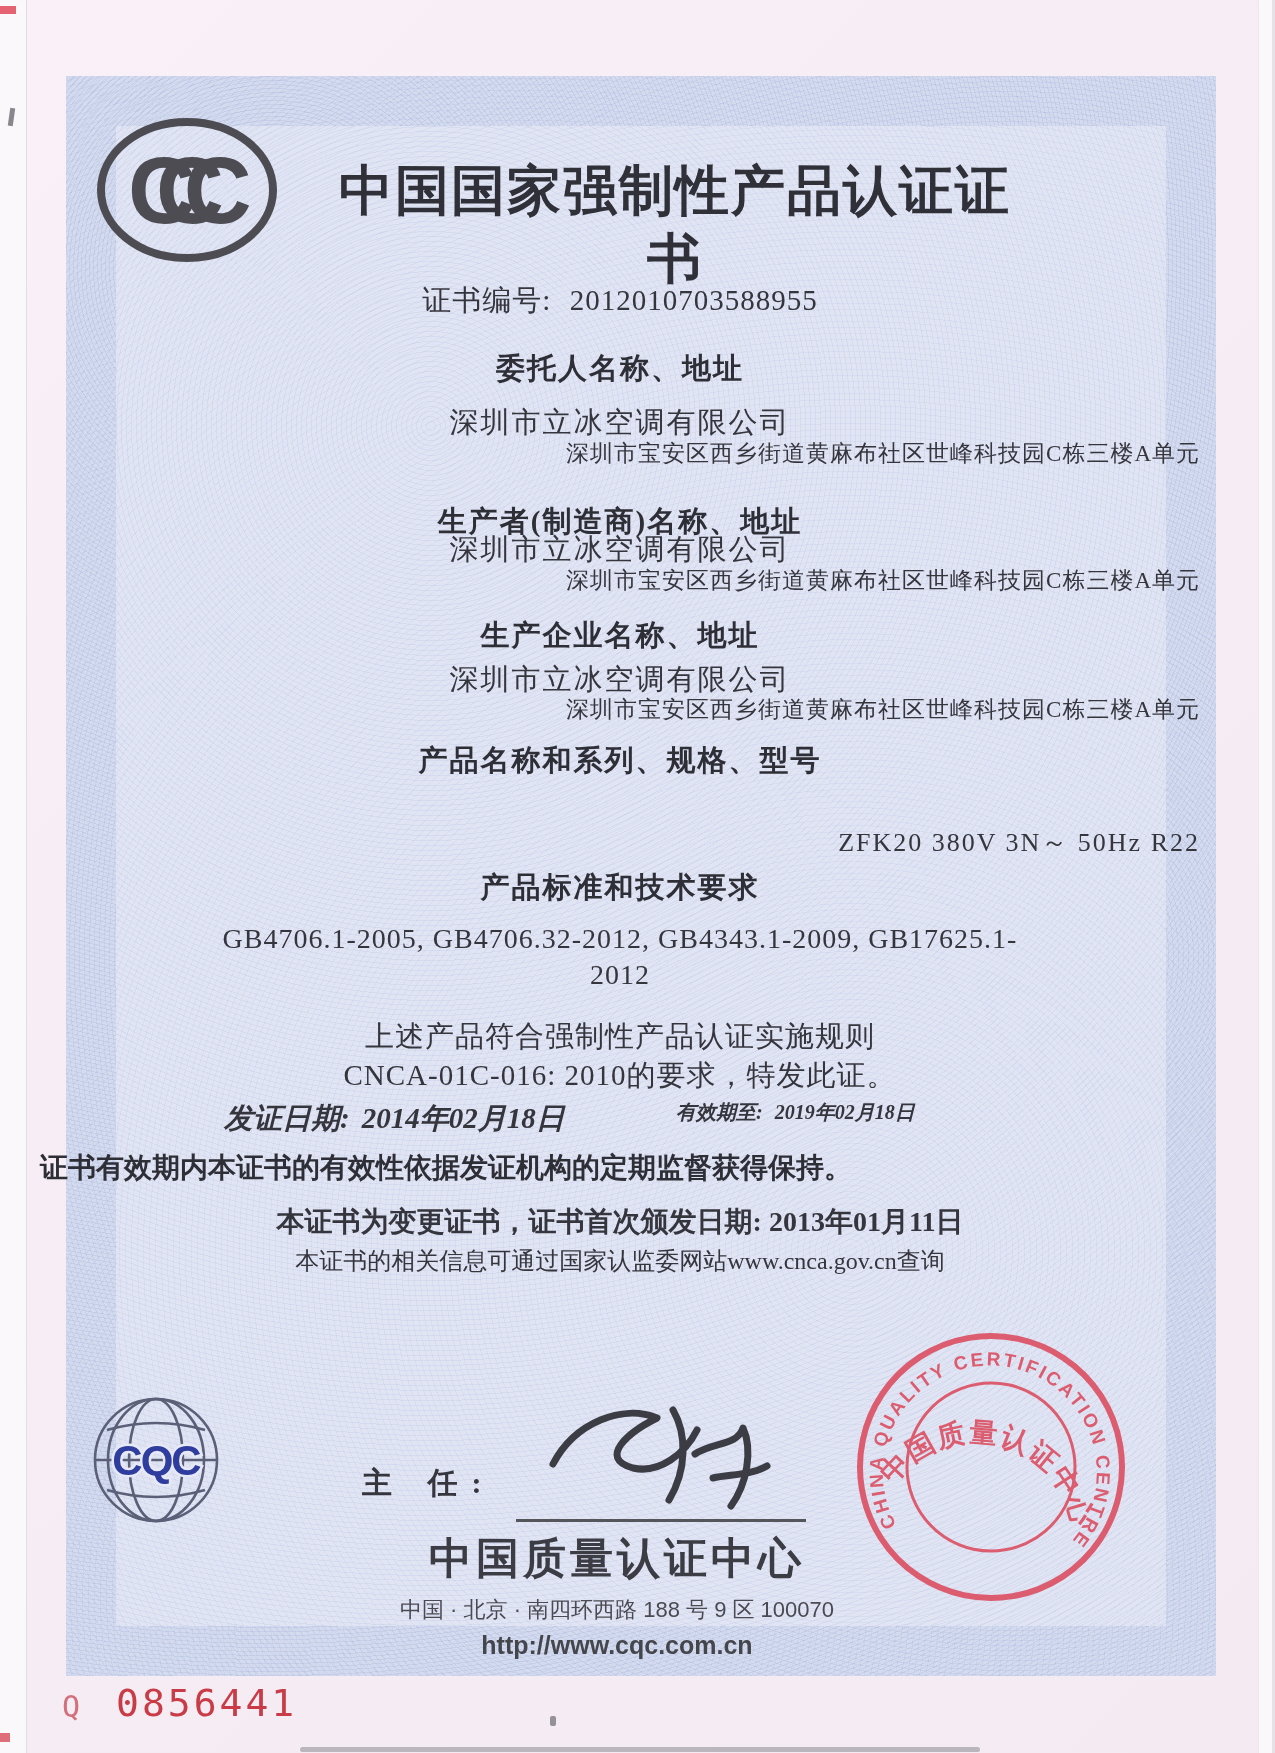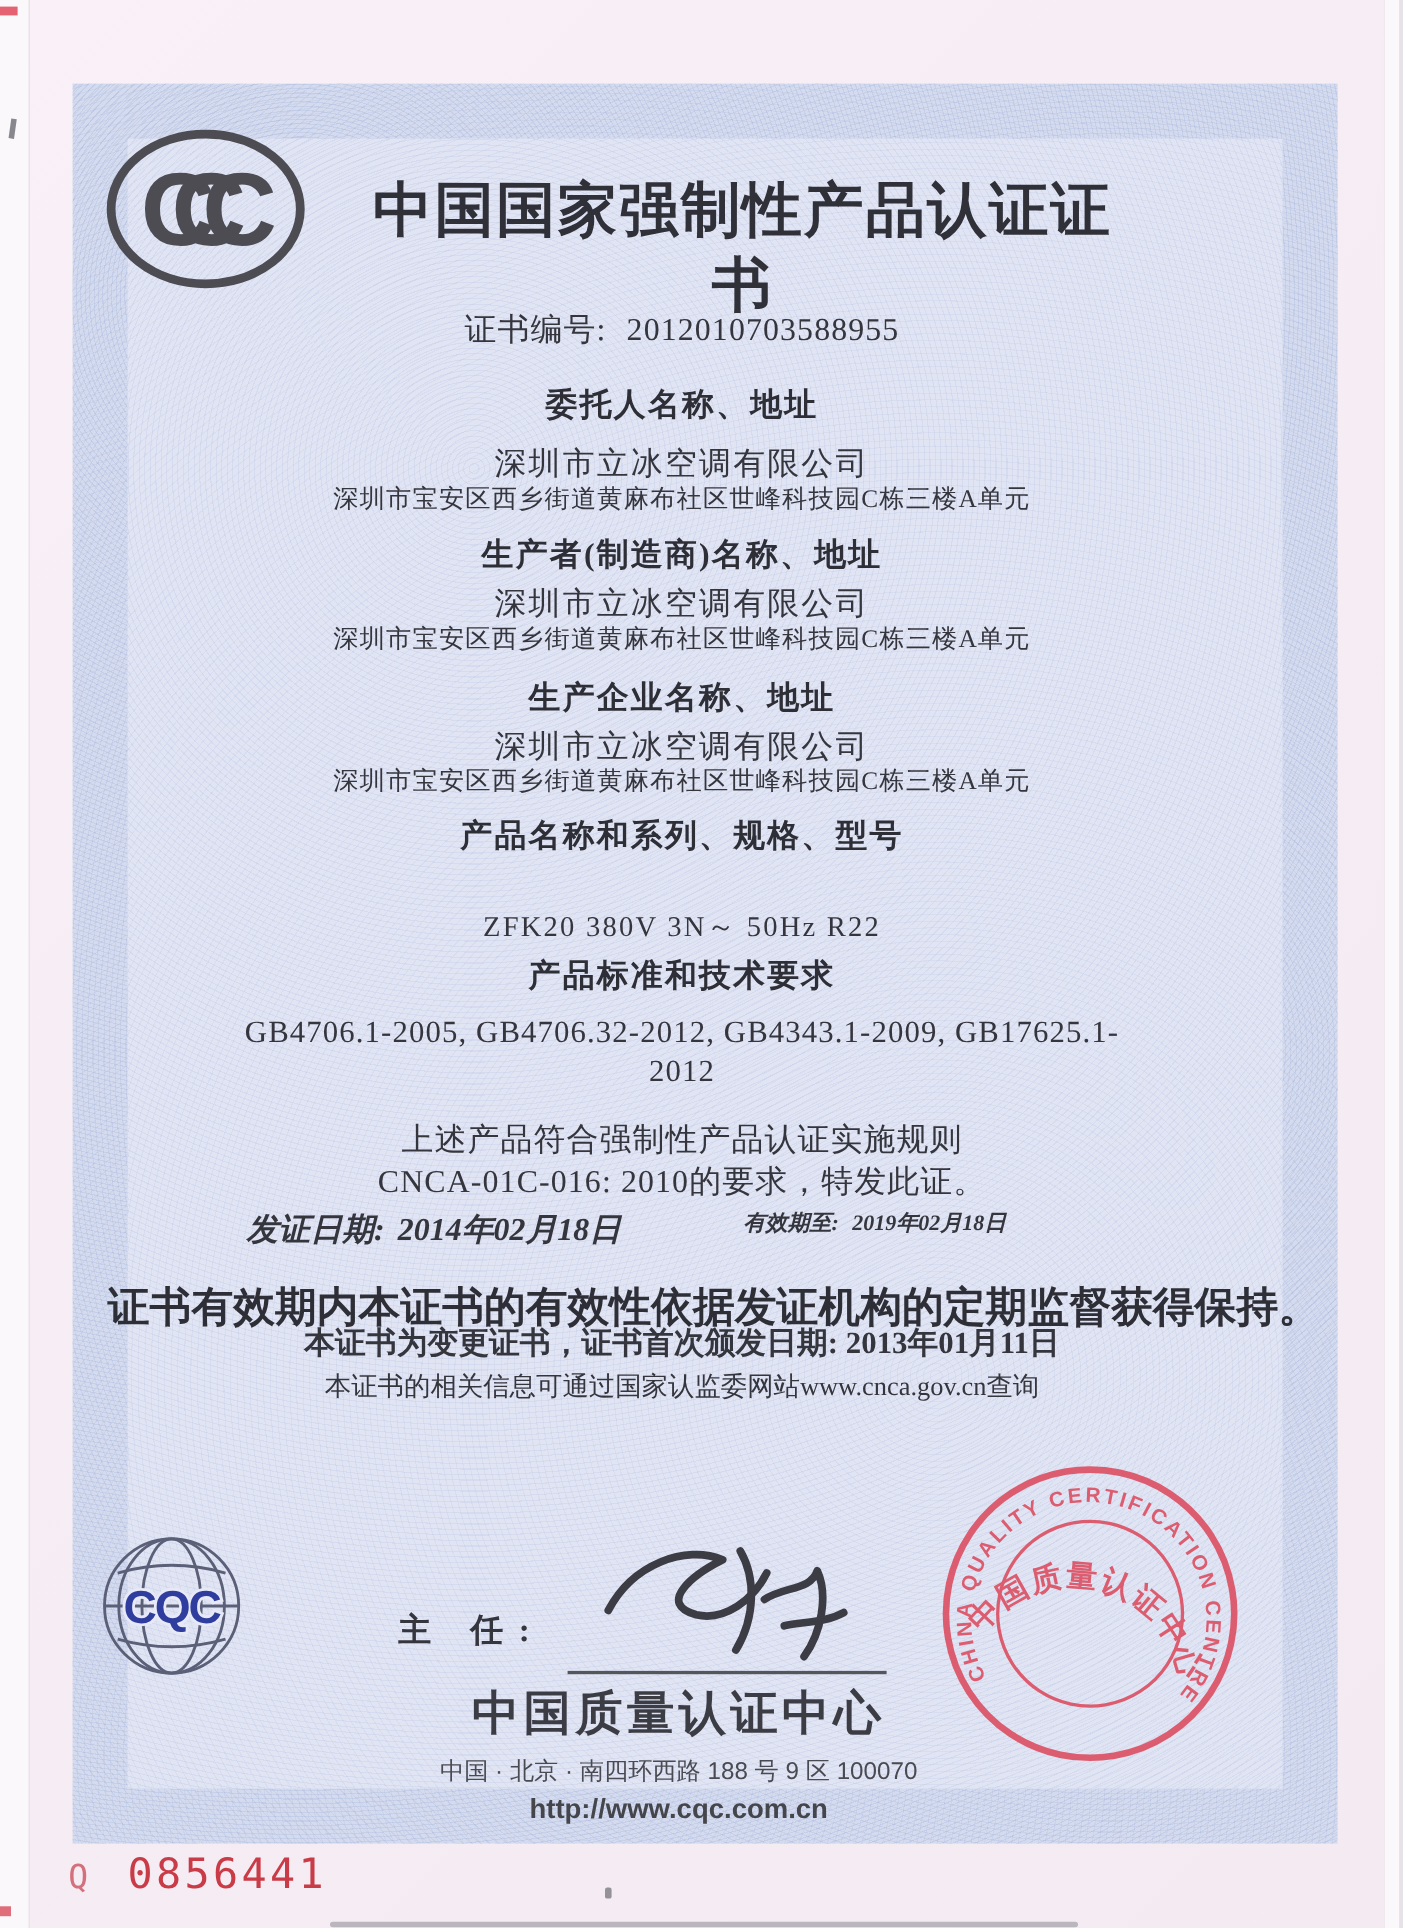--- a/index.html
+++ b/index.html
@@ -31,26 +31,26 @@
       repeating-radial-gradient(circle at 30% 20%, rgba(255,255,255,0) 0 4px, rgba(132,152,208,.11) 4px 5px),
       repeating-radial-gradient(circle at 70% 75%, rgba(255,255,255,0) 0 5px, rgba(132,152,208,.09) 5px 6px);
   }
   
   .edge{background:#fbf8fb;}
   .text{position:absolute;line-height:1.25;}
   #title{top:158px;left:320px;width:710px;font-size:54px;font-weight:600;letter-spacing:2px;color:#303038;text-align:center;}
   #certno{top:282px;left:40px;width:1160px;font-size:29px;text-align:center;letter-spacing:1px;}
   .heading{left:40px;width:1160px;font-size:29px;font-weight:700;text-align:center;letter-spacing:2px;color:#2e2e36;}
   .coname{left:40px;width:1160px;font-size:29px;text-align:center;letter-spacing:2px;}
-  .coaddr{left:40px;width:1160px;font-size:23px;text-align:center;letter-spacing:1px;}
+  .coaddr{left:40px;width:1160px;font-size:23px;text-align:right;letter-spacing:1px;}
   .stline{left:40px;width:1160px;font-size:28px;text-align:center;letter-spacing:1px;}
   #daterow1{top:1100px;left:224px;font-size:29px;font-weight:600;}
   #daterow2{top:1100px;left:676px;font-size:20px;font-weight:600;}
   #daterow1 span, #daterow2 span{margin-right:12px;font-style:italic;}
-  #validity{top:1150px;left:40px;width:1160px;font-size:38px;font-weight:700;text-align:right;color:#2e2e36;margin-top:16px;}
+  #validity{top:1150px;left:40px;width:1160px;font-size:28px;font-weight:700;text-align:left;color:#2e2e36;}
   #changenote{top:1204px;left:40px;width:1160px;font-size:28px;font-weight:600;text-align:center;}
   #infonote{top:1246px;left:40px;width:1160px;font-size:24px;text-align:center;}
   #director{top:1464px;left:362px;font-size:30px;font-weight:600;letter-spacing:14px;}
   #sigline{top:1519px;left:516px;width:290px;height:3px;background:#55555c;}
   #orgname{top:1532px;left:37px;width:1160px;font-size:43px;font-weight:600;letter-spacing:4px;text-align:center;color:#3c3c44;}
   #orgaddr{top:1596px;left:37px;width:1160px;font-size:22px;text-align:center;color:#4a4a52;font-family:"Liberation Sans","DejaVu Sans",sans-serif;}
   #orgurl{top:1630px;left:37px;width:1160px;font-size:25px;font-weight:700;text-align:center;color:#45454c;font-family:"Liberation Sans","DejaVu Sans",sans-serif;}
   #serialQ{top:1688px;left:62px;font-size:30px;color:#d4707c;font-family:"DejaVu Sans Mono","Liberation Mono",monospace;}
   #serialNo{top:1680px;left:116px;font-size:38px;letter-spacing:3px;color:#c93b46;font-family:"DejaVu Sans Mono","Liberation Mono",monospace;}
   #sealwrap{top:1322px;left:846px;width:290px;height:290px;transform:rotate(12deg);opacity:.92;}
@@ -86,21 +86,21 @@
   <div id="title" class="text">中国国家强制性产品认证证书</div>
   <div id="certno" class="text">
     <span>证书编号:</span>
     <span style="margin-left:10px;">2012010703588955</span>
   </div>
 
   <div class="text heading" style="top:350px;">委托人名称、地址</div>
   <div class="text coname" style="top:404px;">深圳市立冰空调有限公司</div>
   <div class="text coaddr" style="top:440px;">深圳市宝安区西乡街道黄麻布社区世峰科技园C栋三楼A单元</div>
 
-  <div class="text heading" style="top:487px;">生产者(制造商)名称、地址</div>
+  <div class="text heading" style="top:503px;">生产者(制造商)名称、地址</div>
   <div class="text coname" style="top:531px;">深圳市立冰空调有限公司</div>
   <div class="text coaddr" style="top:567px;">深圳市宝安区西乡街道黄麻布社区世峰科技园C栋三楼A单元</div>
 
   <div class="text heading" style="top:617px;">生产企业名称、地址</div>
   <div class="text coname" style="top:661px;">深圳市立冰空调有限公司</div>
   <div class="text coaddr" style="top:696px;">深圳市宝安区西乡街道黄麻布社区世峰科技园C栋三楼A单元</div>
 
   <div class="text heading" style="top:742px;">产品名称和系列、规格、型号</div>
   <div class="text coaddr" style="top:827px;font-size:26px;letter-spacing:2px;">ZFK20 380V 3N～ 50Hz R22</div>
 

